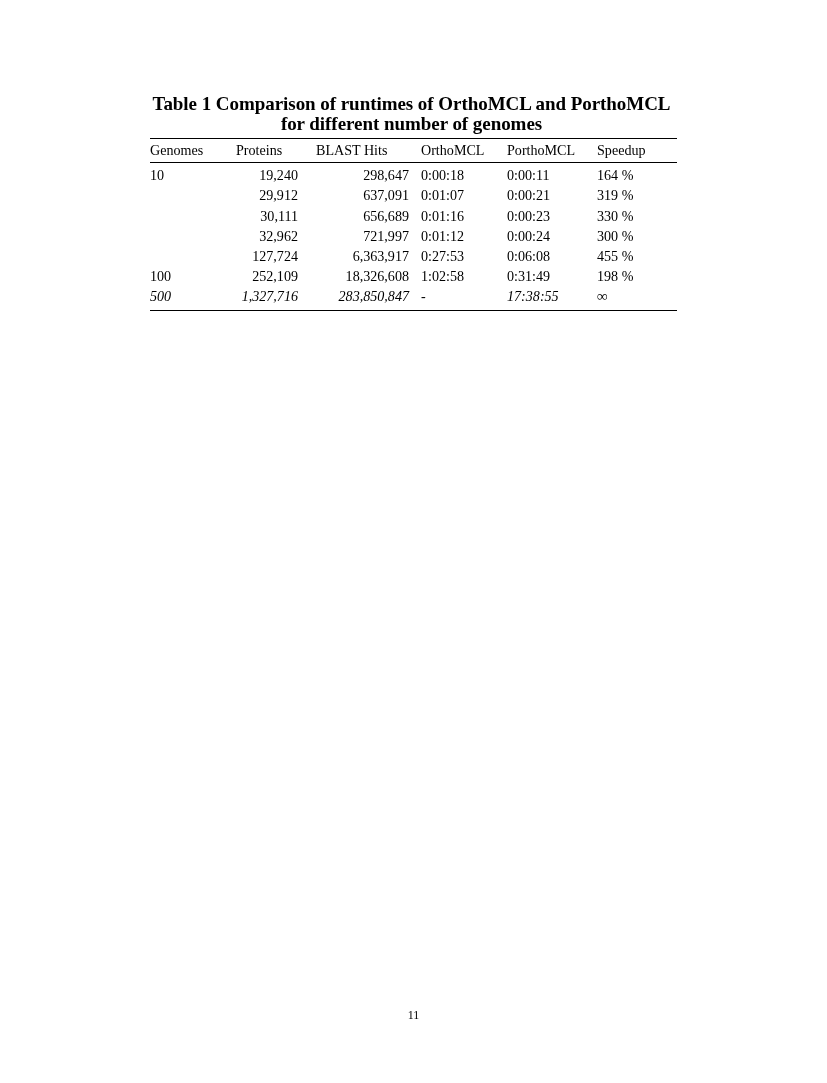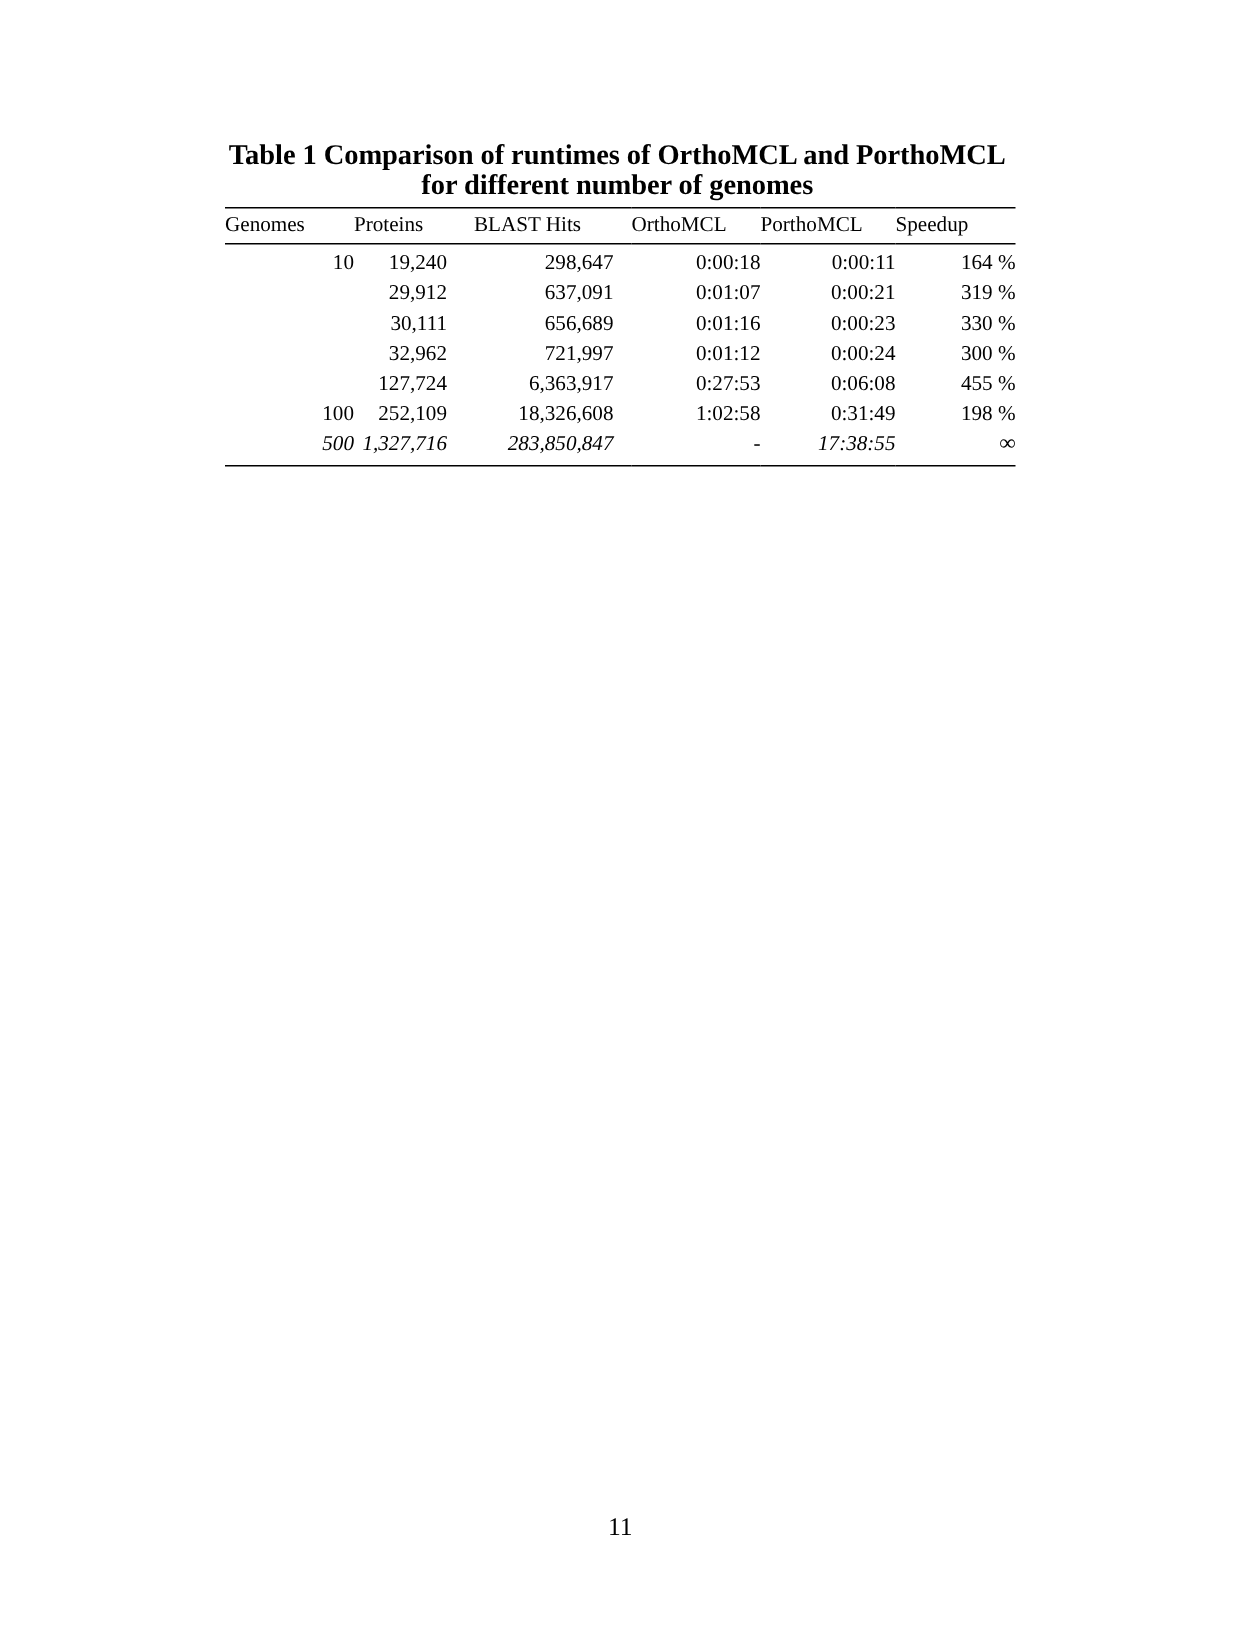--- a/index.html
+++ b/index.html
@@ -66,21 +66,20 @@
   }
 
   table.data tbody tr:last-child {
     border-bottom: 1.4px solid #000;
   }
 
   table.data tbody td {
     padding: 0;
     white-space: nowrap;
     vertical-align: baseline;
-    text-align: right;
   }
 
   table.data tbody tr:first-child td {
     padding-top: 2px;
   }
 
   table.data tbody tr:last-child td {
     padding-bottom: 3px;
     font-style: italic;
   }
@@ -106,21 +105,21 @@
     line-height: 1;
   }
 
   
   .page-number {
     position: absolute;
     left: 0;
     top: 1008px;
     width: 827px;
     text-align: center;
-    font-size: 17px;
+    font-size: 12px;
   }
 </style>
 </head>
 <body>
 
 <div class="page">
 
   <div class="table-block">
 
     <div class="table-caption">Table 1 Comparison of runtimes of OrthoMCL and PorthoMCL for different number of genomes</div>

